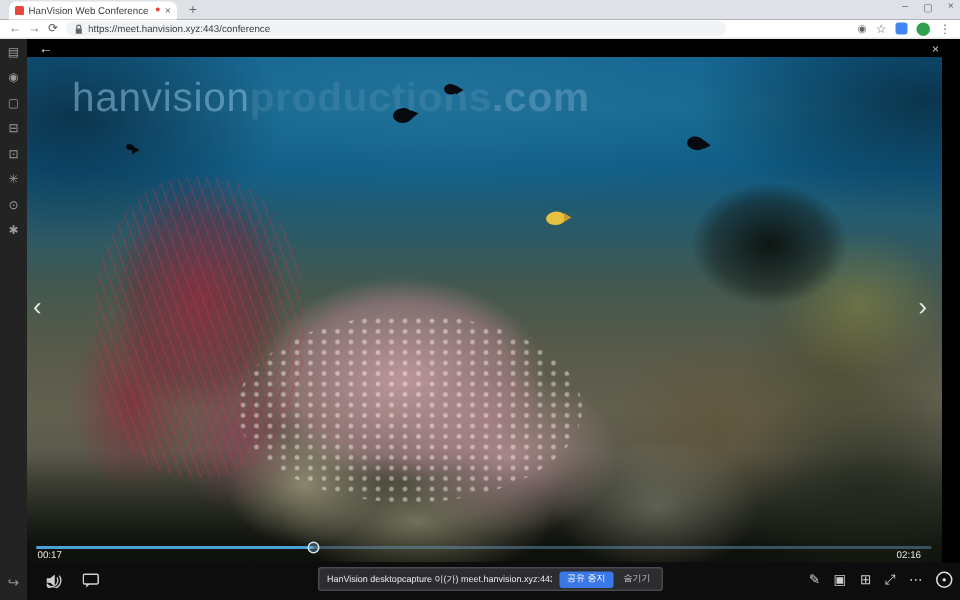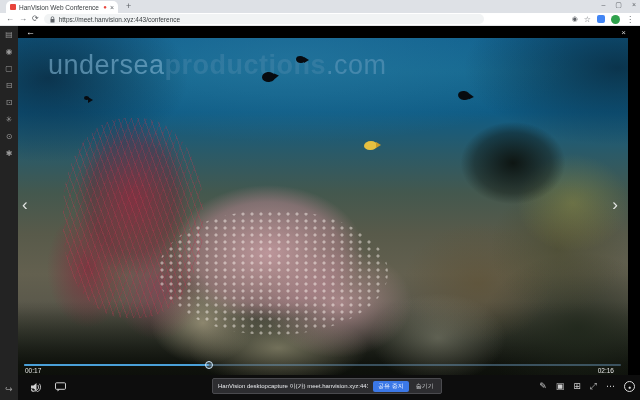--- a/index.html
+++ b/index.html
@@ -67,21 +67,21 @@
     linear-gradient(180deg, rgba(0,0,0,0) 78%, rgba(8,10,6,.78) 97%);}
   .crinoid-streaks{position:absolute;left:45px;top:80px;width:140px;height:200px;border-radius:45%;opacity:.75;background:
     repeating-linear-gradient(70deg, rgba(205,60,85,.35) 0 1px, transparent 1px 6px),
     repeating-linear-gradient(112deg, rgba(175,40,70,.3) 0 1px, transparent 1px 7px);}
   .anemone-dots{position:absolute;left:140px;top:172px;width:230px;height:125px;border-radius:50%;opacity:.85;
     background-image:radial-gradient(circle 1.2px at 4px 4px, rgba(255,248,242,.55) 0 1.1px, transparent 2px);
     background-size:9px 7px;}
   .watermark{position:absolute;left:30px;top:12px;font-size:27px;letter-spacing:.5px;white-space:nowrap;}
   .wm1{color:rgba(130,182,212,.6);}
   .wm2{color:rgba(92,145,180,.33);font-weight:bold;}
-  .wm3{color:rgba(112,162,196,.48);}
+  .wm3{color:rgba(112,162,196,.48);font-weight:bold;}
   .fish{position:absolute;background:#070b10;border-radius:55% 60% 50% 60%;}
   .fish::after{content:"";position:absolute;right:-4px;top:20%;border-left:5px solid #070b10;border-top:3px solid transparent;border-bottom:3px solid transparent;}
   .fish1{left:244px;top:34px;width:13px;height:10px;transform:rotate(-8deg);}
   .fish2{left:278px;top:18px;width:9px;height:7px;}
   .fish3{left:440px;top:53px;width:12px;height:9px;transform:rotate(6deg);}
   .fish4{left:66px;top:58px;width:5px;height:4px;}
   .yellowfish{position:absolute;left:346px;top:103px;width:13px;height:9px;background:#e6c040;border-radius:60% 50% 55% 50%;}
   .yellowfish::after{content:"";position:absolute;right:-4px;top:1px;border-left:5px solid #c79b2a;border-top:3px solid transparent;border-bottom:3px solid transparent;}
   .nav-chevron{position:absolute;top:158px;font-size:17px;color:rgba(255,255,255,.85);line-height:17px;}
   .nav-prev{left:4px;}
@@ -163,21 +163,21 @@
         <span class="back-arrow">←</span>
         <span class="app-close">×</span>
       </div>
 
       <div class="video">
         <div class="reef"></div>
         <div class="crinoid-streaks"></div>
         <div class="anemone-dots"></div>
 
         <div class="watermark">
-          <span class="wm1">undersea</span><span class="wm2">productions</span><span class="wm3">.com</span>
+          <span class="wm1">hanvision</span><span class="wm2">productions</span><span class="wm3">.com</span>
         </div>
 
         <div class="fish fish1"></div>
         <div class="fish fish2"></div>
         <div class="fish fish3"></div>
         <div class="fish fish4"></div>
         <div class="yellowfish"></div>
 
         <span class="nav-chevron nav-prev">‹</span>
         <span class="nav-chevron nav-next">›</span>

